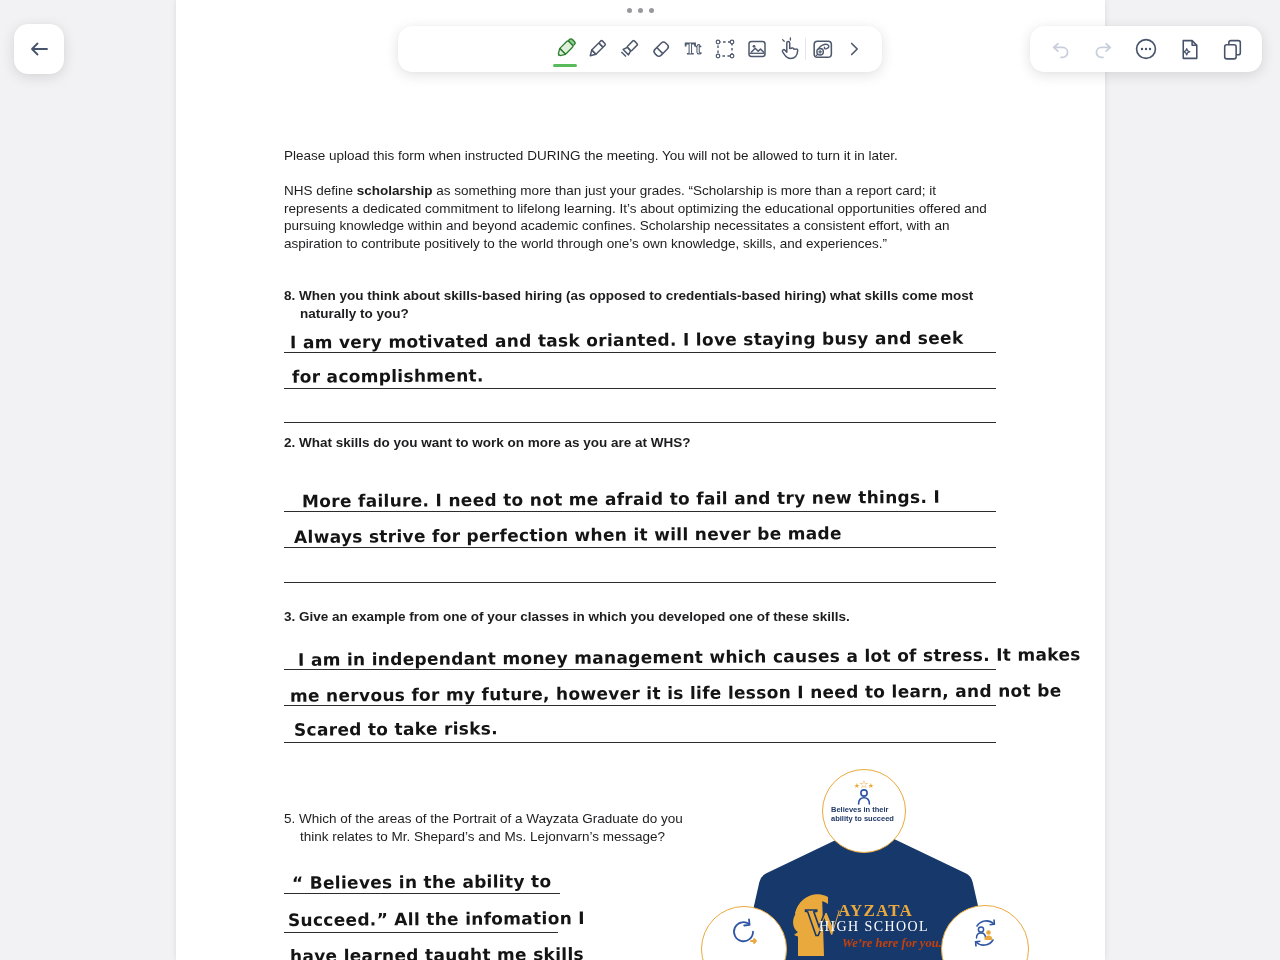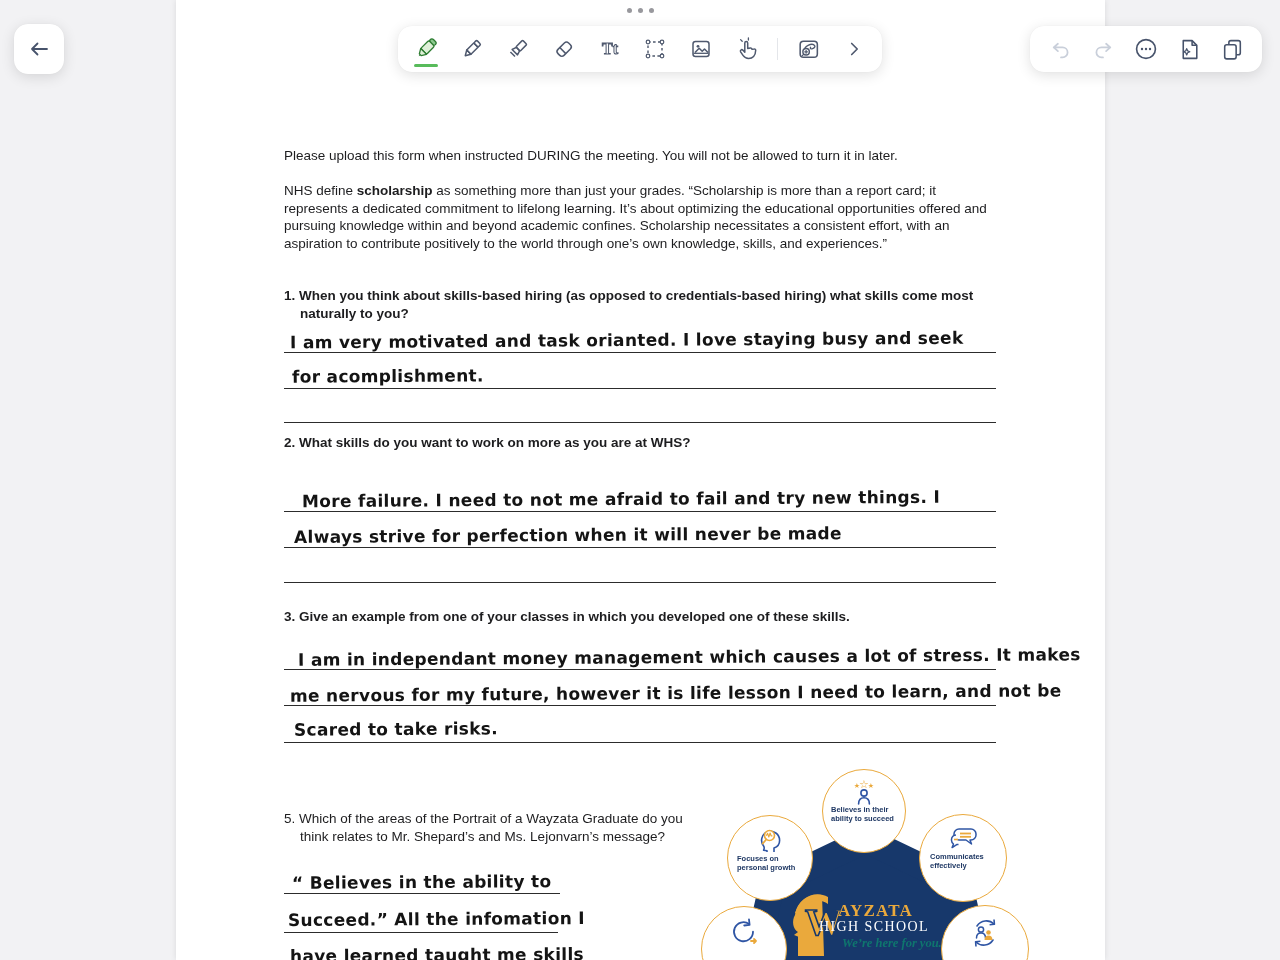--- a/index.html
+++ b/index.html
@@ -6,21 +6,21 @@
     background:#f2f2f4;font-family:"Liberation Sans",sans-serif;}
   .abs{position:absolute;}
   
   #page{position:absolute;left:176px;top:0;width:929px;height:960px;background:#ffffff;
     box-shadow:0 0 6px rgba(0,0,0,.10);overflow:hidden;}
   
   .float-bar{position:absolute;background:#fff;border-radius:14px;
     box-shadow:0 3px 14px rgba(0,0,0,.12),0 0 1px rgba(0,0,0,.08);display:flex;align-items:center;}
   #back-btn{left:14px;top:24px;width:50px;height:50px;justify-content:center;cursor:pointer;}
   #toolbar{left:398px;top:26px;width:484px;height:46px;padding:0 12px;box-sizing:border-box;
-    justify-content:space-between;}
+    justify-content:flex-end;}
   #right-bar{left:1030px;top:26px;width:232px;height:46px;padding:0 14px;box-sizing:border-box;
     justify-content:space-between;}
   .tool{width:32px;height:40px;display:flex;flex-direction:column;align-items:center;
     justify-content:center;cursor:pointer;position:relative;}
   .tool svg{display:block;}
   .sel-underline{position:absolute;bottom:2px;left:4px;width:24px;height:3.5px;border-radius:2px;
     background:#58bb5b;}
   .vdiv{width:1px;height:22px;background:#e4e6ea;}
   #dots{left:616px;top:8px;width:48px;height:10px;display:flex;gap:6px;justify-content:center;}
   #dots i{width:5px;height:5px;border-radius:50%;background:#98989d;}
@@ -43,21 +43,21 @@
 
 <div id="page">
 
 
   <div class="doc" style="top:147px;width:714px">Please upload this form when instructed DURING the meeting. You will not be allowed to turn it in later.</div>
 
   <div class="doc" style="top:182px;width:709px">
     <span>NHS define </span><b>scholarship</b><span> as something more than just your grades. “Scholarship is more than a report card; it represents a dedicated commitment to lifelong learning. It’s about optimizing the educational opportunities offered and pursuing knowledge within and beyond academic confines. Scholarship necessitates a consistent effort, with an aspiration to contribute positively to the world through one’s own knowledge, skills, and experiences.”</span>
   </div>
 
-  <div class="doc bold hang" style="top:287px;width:712px">1. When you think about skills-based hiring (as opposed to credentials-based hiring) what skills come most naturally to you?</div>
+  <div class="doc bold hang" style="top:287px;width:712px">8. When you think about skills-based hiring (as opposed to credentials-based hiring) what skills come most naturally to you?</div>
   <div class="hand" style="left:114px;top:330px">I am very motivated and task orianted. I love staying busy and seek</div>
   <div class="hand" style="left:116px;top:366px">for acomplishment.</div>
   <div class="rule" style="top:352px;width:712px"></div>
   <div class="rule" style="top:388px;width:712px"></div>
   <div class="rule" style="top:422px;width:712px"></div>
 
   <div class="doc bold hang" style="top:434px;width:712px">2. What skills do you want to work on more as you are at WHS?</div>
   <div class="hand" style="left:126px;top:489px">More failure. I need to not me afraid to fail and try new things. I</div>
   <div class="hand" style="left:118px;top:525px">Always strive for perfection when it will never be made</div>
   <div class="rule" style="top:511px;width:712px"></div>
@@ -87,40 +87,21 @@
     <svg width="30" height="30" viewBox="0 0 30 30">
       <text x="15" y="12" font-size="11" text-anchor="middle" fill="#eaa93c" font-family="DejaVu Sans">☆</text>
       <text x="8" y="12" font-size="7" text-anchor="middle" fill="#eaa93c" font-family="DejaVu Sans">★</text>
       <text x="22" y="12" font-size="7" text-anchor="middle" fill="#eaa93c" font-family="DejaVu Sans">★</text>
       <circle cx="15" cy="17" r="3.1" fill="none" stroke="#2f55a4" stroke-width="1.6"></circle>
       <path d="M9.6 28 c0-4.4 2.5-6.3 5.4-6.3 s5.4 1.9 5.4 6.3" fill="none" stroke="#2f55a4" stroke-width="1.6" stroke-linecap="round"></path>
     </svg>
     <div class="cap">Believes in their ability to succeed</div>
   </div>
 
-  <div class="pcirc" style="left:551px;top:815px;width:86px;height:86px;padding-top:7px">
-    <svg width="32" height="32" viewBox="0 0 32 32">
-      <path d="M20 29 v-4 c3.4-1.2 5.6-4 5.6-7.6 a9 9 0 1 0 -16 5.6 c.9 1.5.9 2.6 0 4.2 l3.4.6 V29" fill="none" stroke="#2f55a4" stroke-width="1.6" stroke-linejoin="round"></path>
-      <circle cx="15.5" cy="12.5" r="5" fill="#fff" stroke="#eaa93c" stroke-width="1.6"></circle>
-      <path d="M12.2 16.5 L8.6 20.6" stroke="#eaa93c" stroke-width="1.8" stroke-linecap="round"></path>
-      <path d="M12.3 12.8 l1.3-2.4 1.2 3.6 1.3-4 1 2.8 h1.3" fill="none" stroke="#eaa93c" stroke-width="1.2" stroke-linejoin="round"></path>
-    </svg>
-    <div class="cap">Focuses on personal growth</div>
-  </div>
-
-  <div class="pcirc" style="left:743px;top:814px;width:88px;height:88px;padding-top:8px">
-    <svg width="34" height="30" viewBox="0 0 34 30">
-      <path d="M13 6 h12 a5 5 0 0 1 5 5 v1 a5 5 0 0 1 -5 5 h-1 l1.5 4 -5.5-4 h-7 a5 5 0 0 1 -5-5 v-1 a5 5 0 0 1 5-5 z" fill="#fff" stroke="#2f55a4" stroke-width="1.5" stroke-linejoin="round"></path>
-      <line x1="14" y1="10.5" x2="25" y2="10.5" stroke="#eaa93c" stroke-width="1.8"></line>
-      <line x1="14" y1="13.8" x2="25" y2="13.8" stroke="#eaa93c" stroke-width="1.8"></line>
-      <path d="M10 12 a4.5 4.5 0 0 0 -4.5 4.5 v.8 a4.5 4.5 0 0 0 2 3.7 l-1.4 3.6 4.6-3 h1.8" fill="#fff" stroke="#2f55a4" stroke-width="1.5" stroke-linejoin="round"></path>
-      <line x1="8" y1="16.5" x2="12" y2="16.5" stroke="#eaa93c" stroke-width="1.6"></line>
-    </svg>
-    <div class="cap">Communicates effectively</div>
-  </div>
+
 
   <div class="pcirc" style="left:525px;top:906px;width:86px;height:86px;padding-top:10px">
     <svg width="34" height="34" viewBox="0 0 34 34">
       <path d="M22 7 a9.5 9.5 0 1 0 4 7.7" fill="none" stroke="#2f55a4" stroke-width="1.8" stroke-linecap="round"></path>
       <path d="M22 2.5 l.6 5.4 -5.4.6" fill="none" stroke="#2f55a4" stroke-width="1.8" stroke-linecap="round" stroke-linejoin="round"></path>
       <path d="M24 24 h5 l-2-2 m2 2 l-2 2" fill="none" stroke="#eaa93c" stroke-width="1.8" stroke-linecap="round" stroke-linejoin="round"></path>
     </svg>
   </div>
 
   <div class="pcirc" style="left:765px;top:905px;width:88px;height:88px;padding-top:10px">
@@ -137,21 +118,21 @@
   </div>
 
   <svg class="abs" style="left:608px;top:888px;z-index:4" width="66" height="72" viewBox="0 0 66 72">
     <path d="M14 68 V44 C9 41 7.5 33 11 27 C13 12 26 5 38 7 L40 68 Z" fill="#eaa93c"></path>
     <path d="M11 25 C16 8 32 2 44 9 L44 16 C35 9 22 12 15 27 Z" fill="#eaa93c"></path>
     <path d="M14 44 l-4 3 5 2 z" fill="#eaa93c"></path>
     <text x="40" y="47" text-anchor="middle" font-family="Liberation Serif,serif" font-weight="bold" font-size="38" fill="#eaa93c" stroke="#17386b" stroke-width="1.6">W</text>
   </svg>
   <div class="logo-txt" style="left:662px;top:901px;font-size:17px;letter-spacing:1.2px;color:#eaa93c;font-weight:bold">AYZATA</div>
   <div class="logo-txt" style="left:643px;top:919px;font-size:14px;letter-spacing:1.4px;color:#ffffff">HIGH SCHOOL</div>
-  <div class="logo-txt" style="left:666px;top:936px;font-size:12.5px;color:#0f766e;font-style:italic;font-weight:bold">We’re here for you.</div>
+  <div class="logo-txt" style="left:666px;top:936px;font-size:12.5px;color:#c2410c;font-style:italic;font-weight:bold">We’re here for you.</div>
 </div>
 
 <div id="dots" class="abs">
     <i></i>
     <i></i>
     <i></i>
   </div>
 
 <div id="back-btn" class="float-bar">
   <svg width="24" height="24" viewBox="0 0 24 24">

